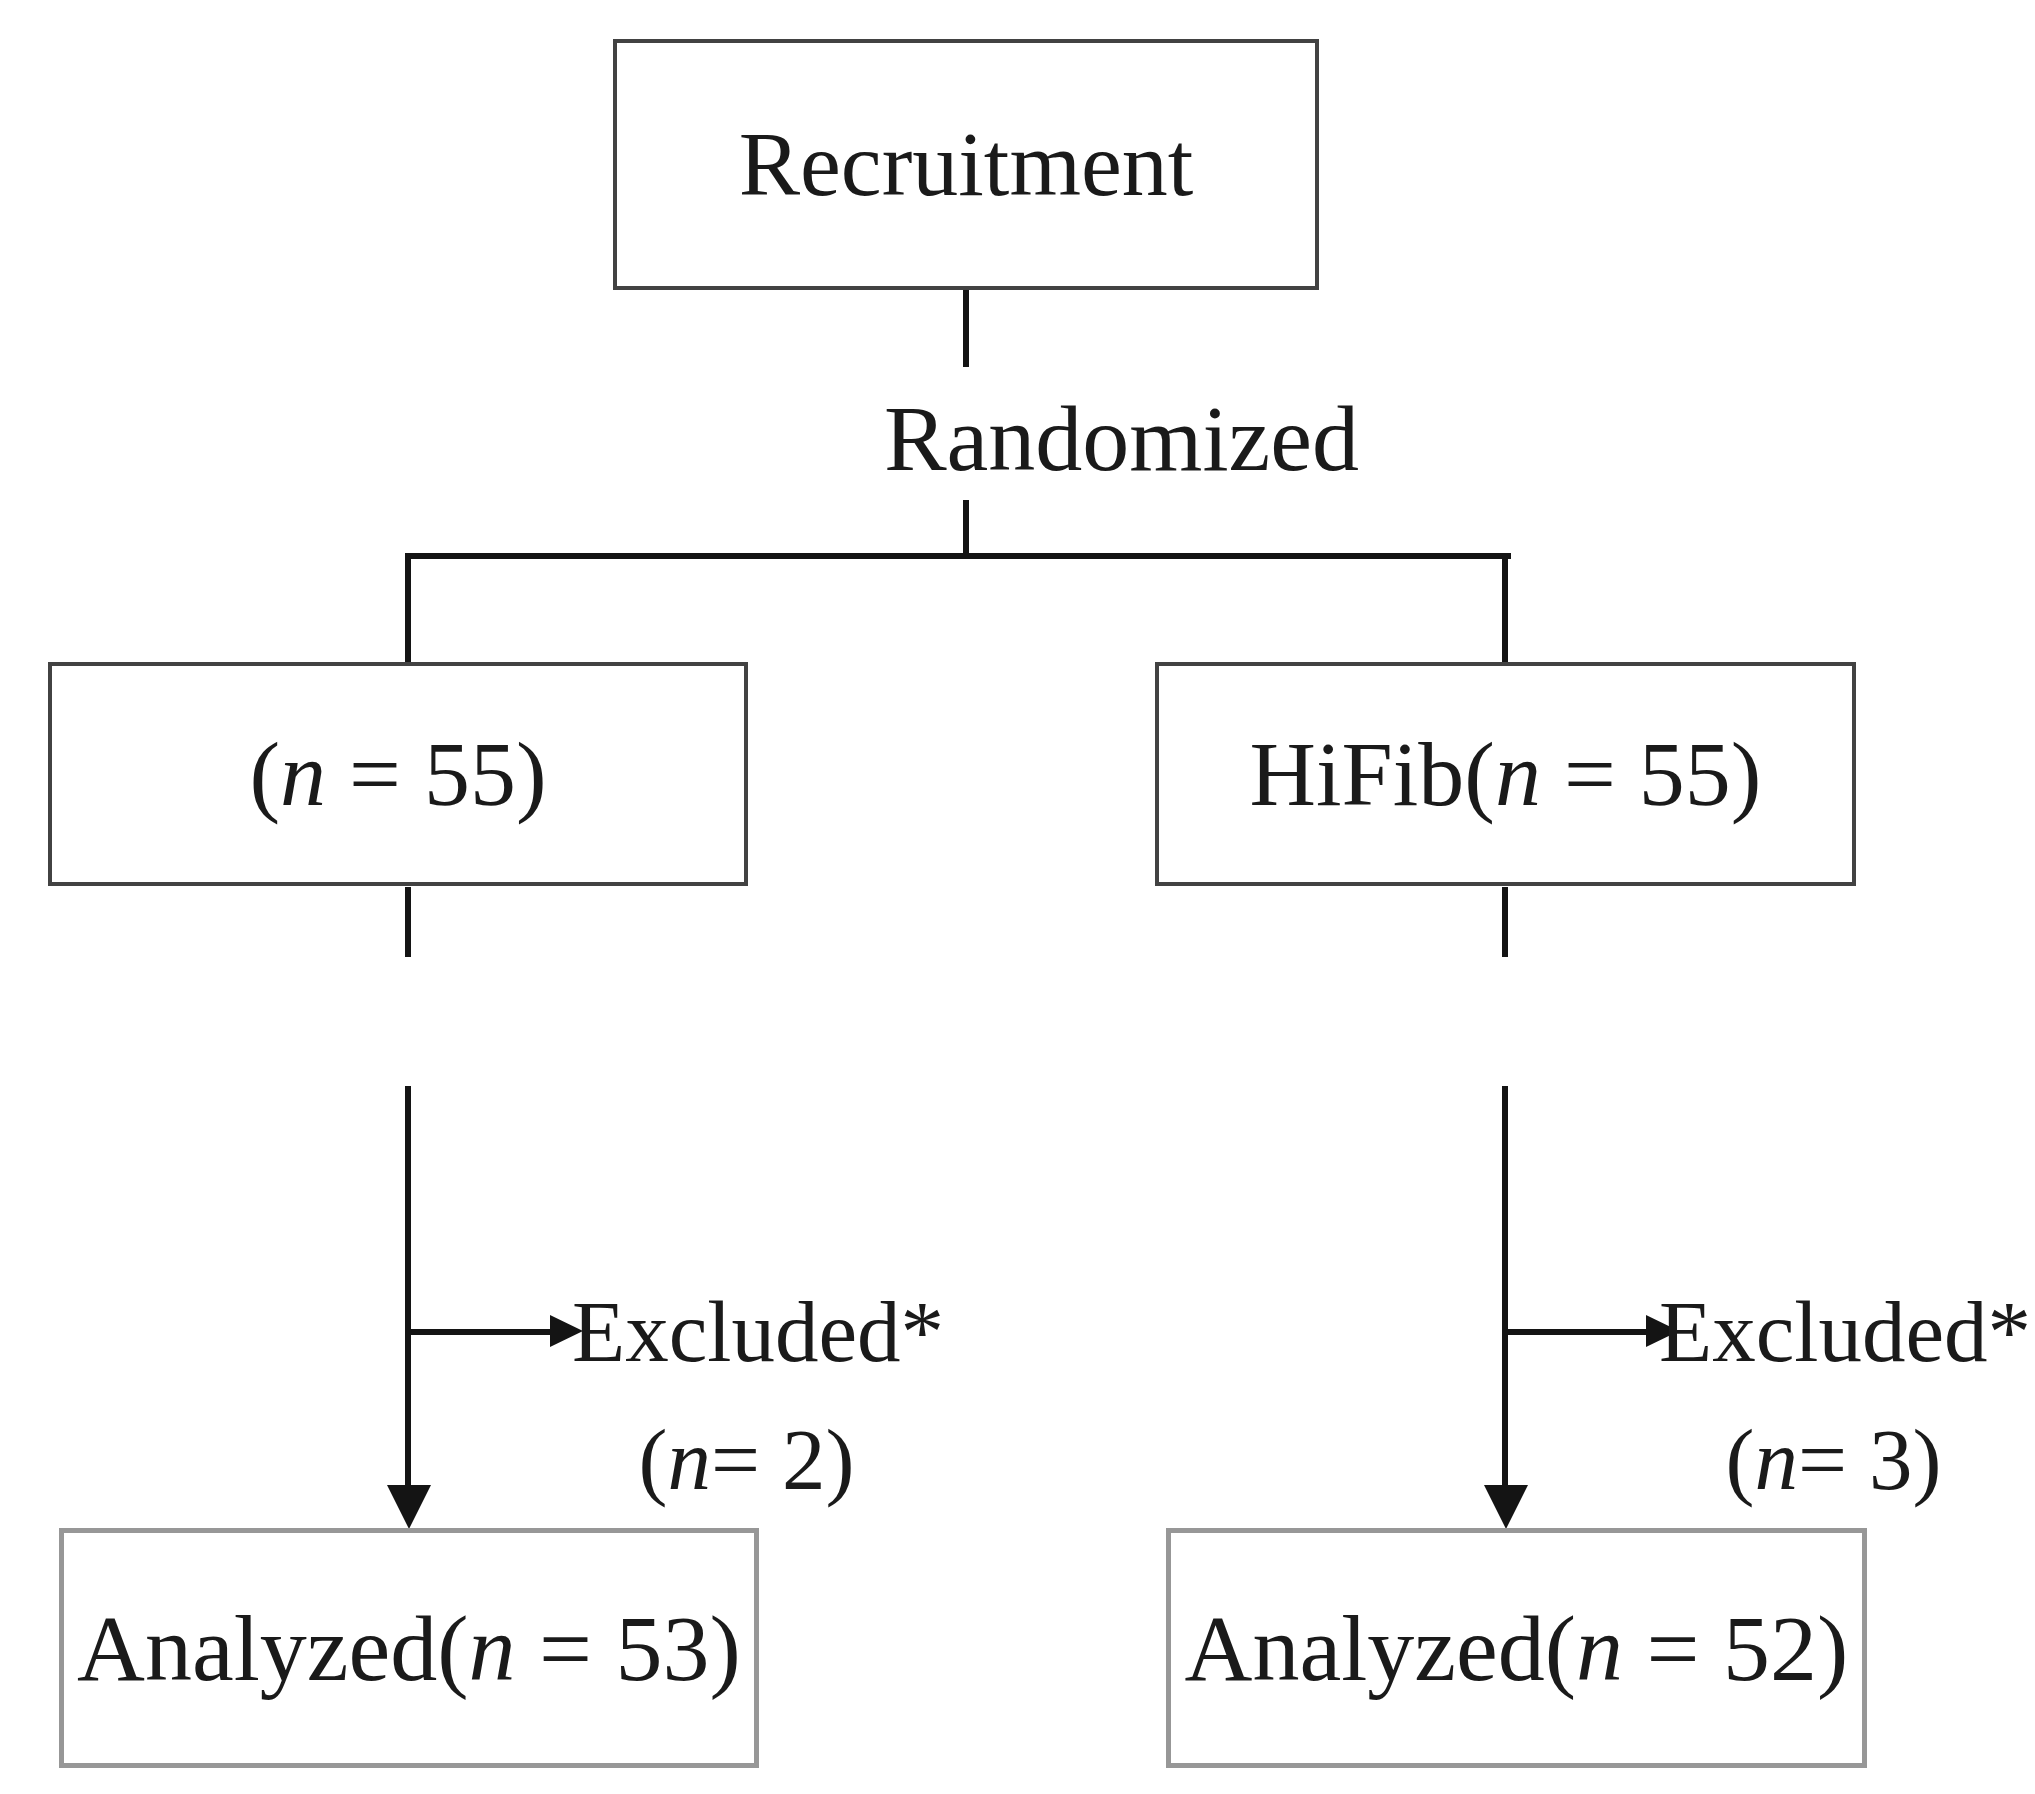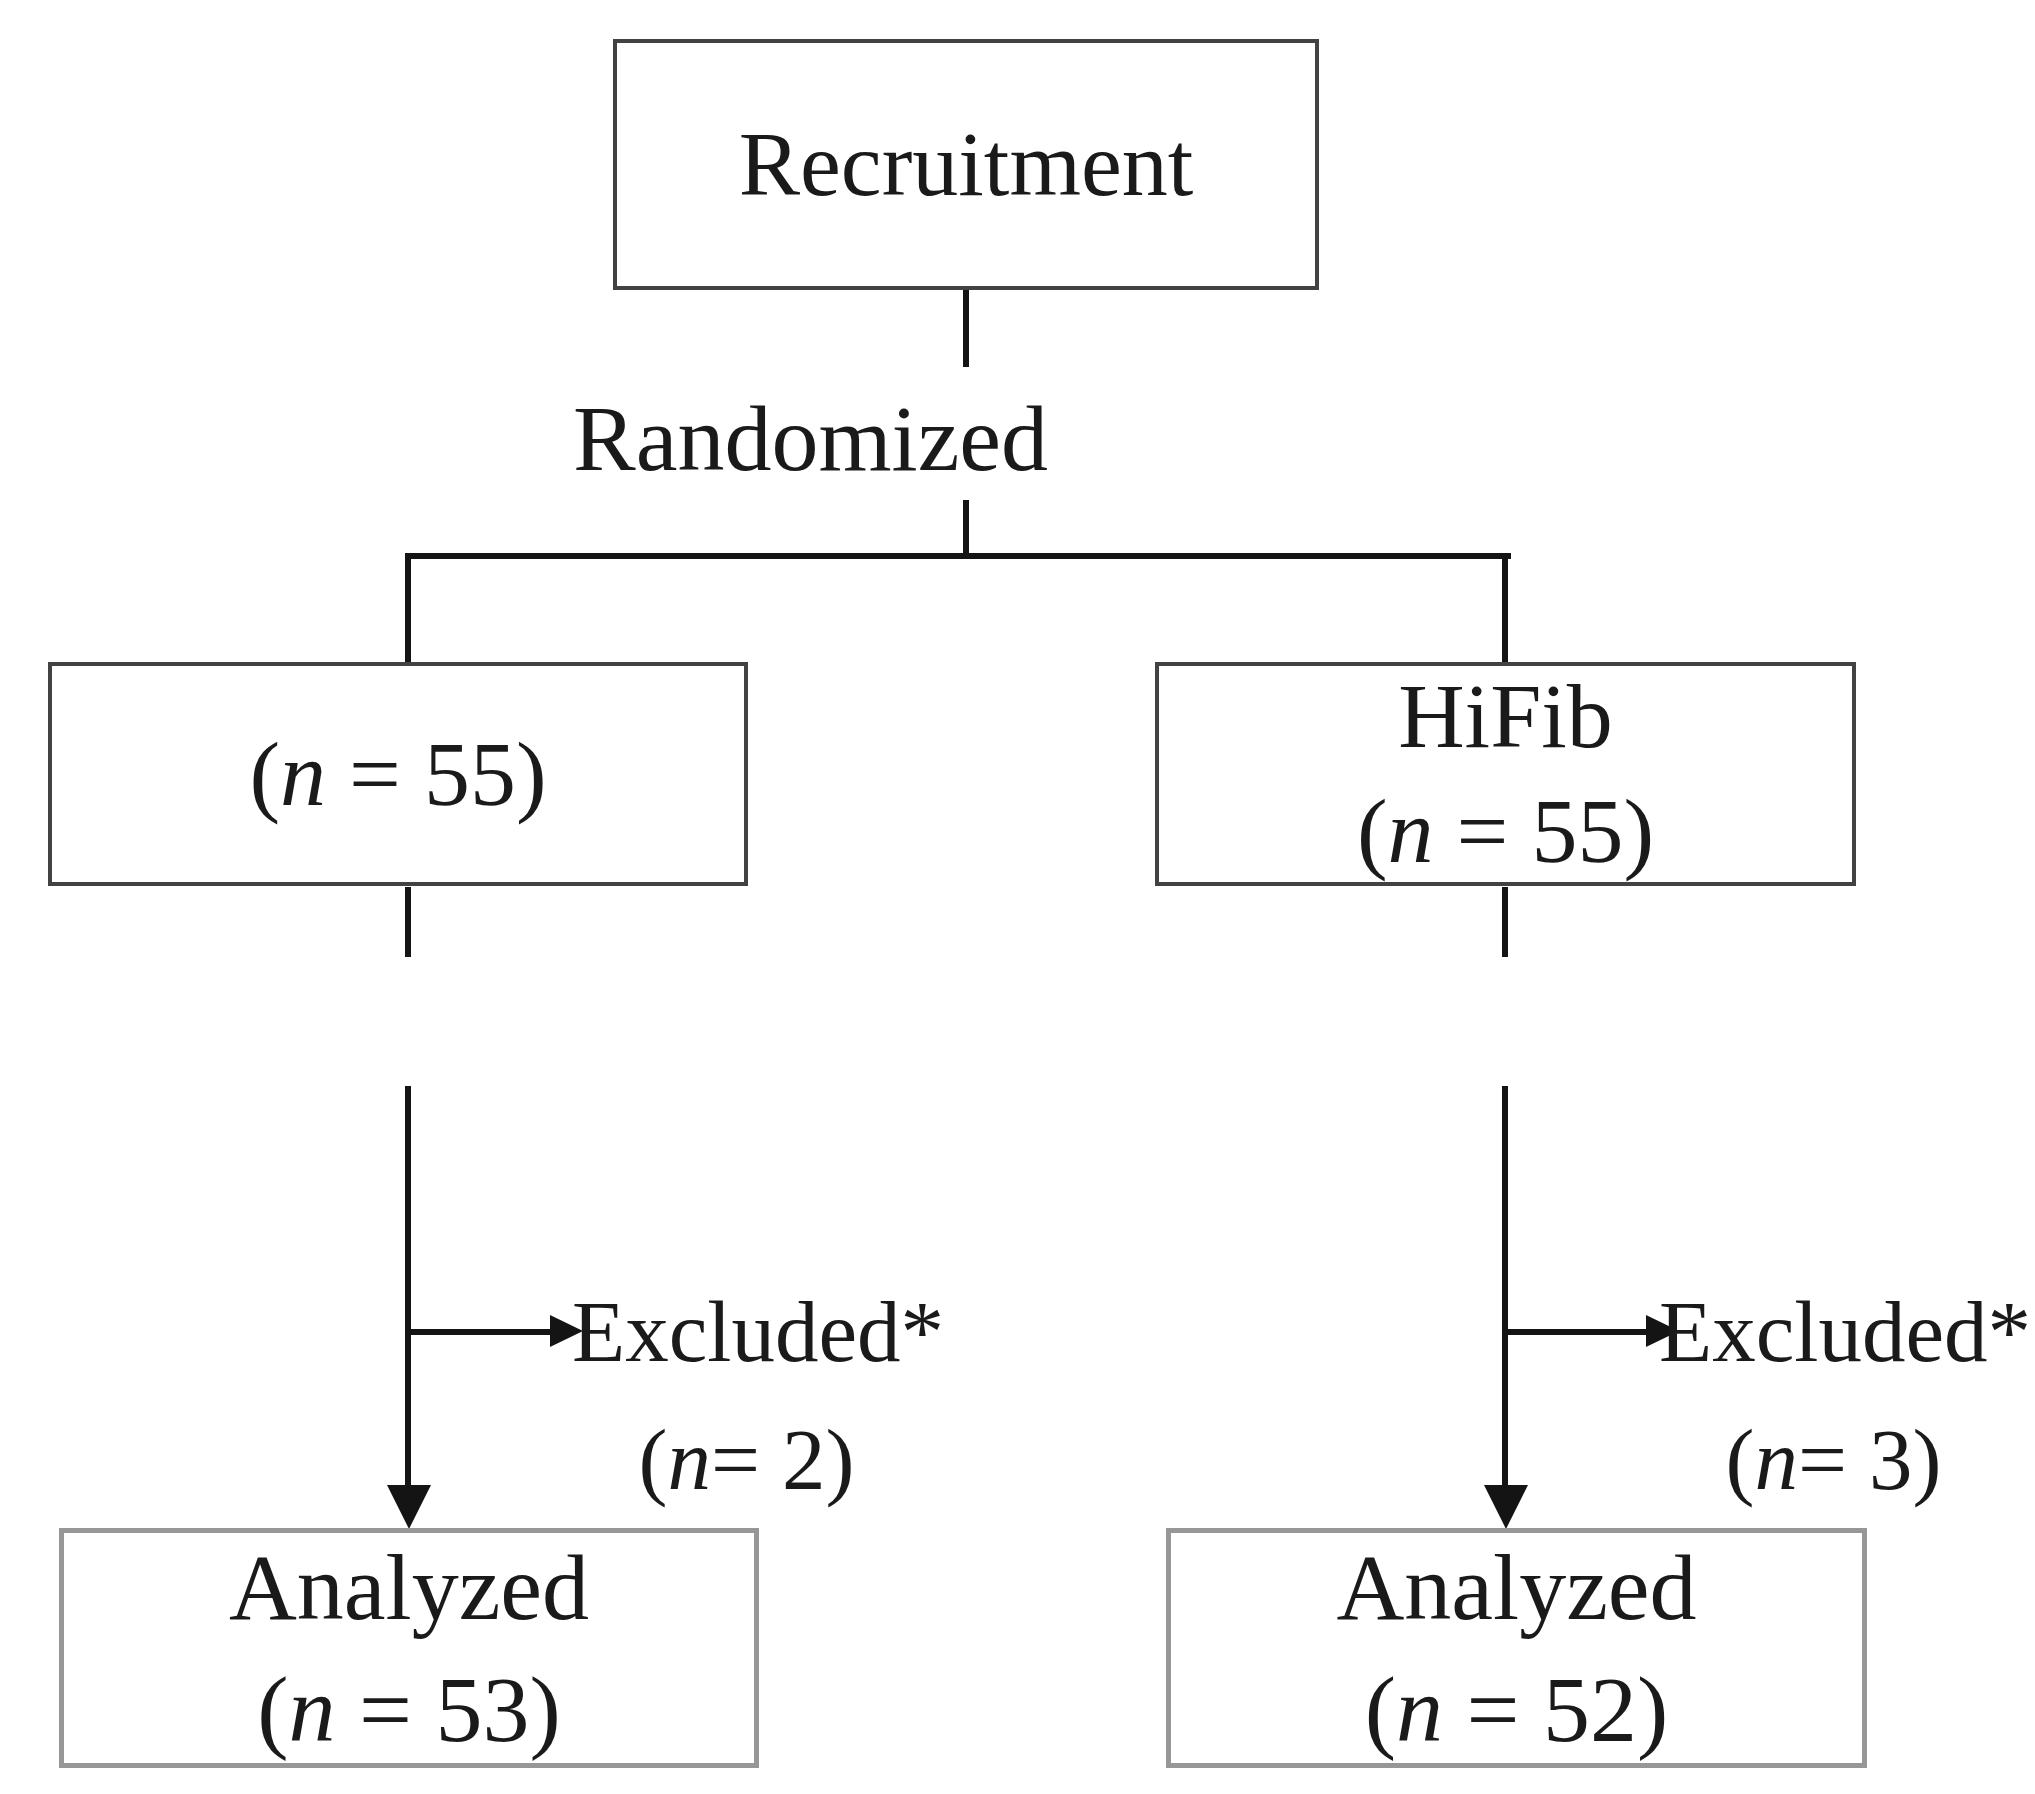--- a/index.html
+++ b/index.html
@@ -16,21 +16,21 @@
     color: #1a1a1a;
     overflow: hidden;
   }
   .abs { position: absolute; }
 
   .node-box {
     box-sizing: border-box;
     border: 4.4px solid #424242;
     background: #ffffff;
     display: flex;
-    flex-direction: column;
+    flex-direction: row;
     align-items: center;
     justify-content: center;
     text-align: center;
     font-size: 92px;
     line-height: 115px;
   }
   .node-box.analyzed {
     border: 5.2px solid #979797;
     font-size: 94px;
     line-height: 122px;
@@ -46,21 +46,21 @@
     justify-content: center;
     text-align: center;
     font-size: 92px;
   }
 
   .vline, .hline { background: #141414; }
   .vline { width: 6.1px; }
   .hline { height: 6.1px; }
 
   .label-center {
-    text-align: left;
+    text-align: right;
     font-size: 94px;
     line-height: 105px;
   }
 
   .excluded-label {
     text-align: center;
     font-size: 87px;
     line-height: 128px;
   }
 

